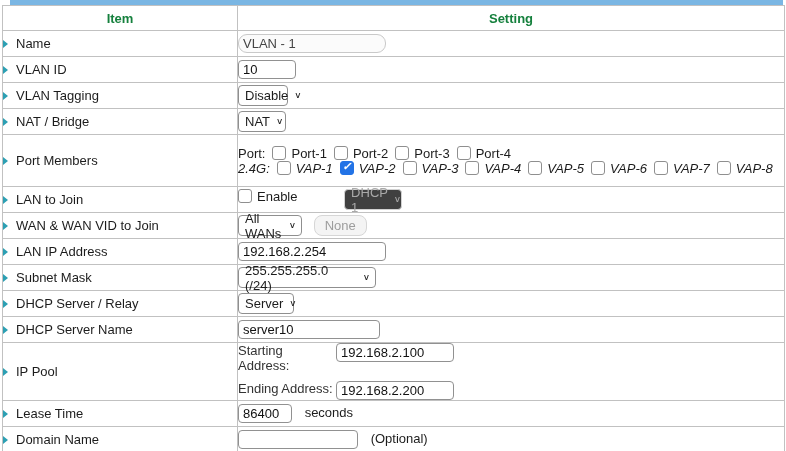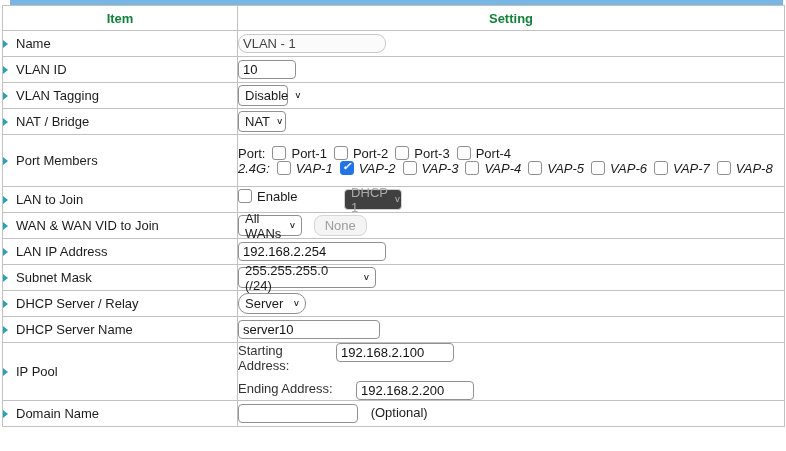--- a/index.html
+++ b/index.html
@@ -48,28 +48,28 @@
 
   .cb-item { display:inline-flex; align-items:flex-start; margin-right:7px; }
   .cb-item .cb-label { margin-left:5px; }
 
   .pm-line { display:flex; align-items:center; }
   .pm-line + .pm-line { margin-top:0;font-style:italic; }
   .pm-prefix { margin-right:7px; }
   .pm-cell { padding-top:6px; padding-bottom:6px; }
 
   .pool-line { display:flex; align-items:flex-start; }
-  .pool-line + .pool-line { margin-top:8px;gap:20px; }
+  .pool-line + .pool-line { margin-top:8px; }
   .pool-label { display:inline-block; width:98px; color:#333; }
 
   .suffix { margin-left:9px; }
   .ml8 { margin-left:8px; }
 
   .w-name{width:138px;} .w-vid{width:48px;} .w-tag{width:50px;} .w-nat{width:48px;}
-  .w-wans{width:64px;} .w-mask{width:138px;} .w-mode{width:68px;border-radius:10px;} .w-dname{width:132px;}
+  .w-wans{width:64px;} .w-mask{width:138px;} .w-mode{width:56px;} .w-dname{width:132px;}
   .w-pool{width:108px;} .w-lease{width:44px;} .w-domain{width:110px;} .w-dhcp1{width:58px;}
 </style>
 </head>
 <body>
 
 <div class="page">
   <div class="topbar"></div>
 
   <table class="cfg">
     <colgroup>
@@ -271,20 +271,30 @@
           <span class="pool-label">Starting Address:</span>
           <input class="txt w-pool" value="192.168.2.100" style="">
         </div>
         <div class="pool-line">
           <span class="pool-label">Ending Address:</span>
           <input class="txt w-pool" value="192.168.2.200" style="">
         </div>
       </td>
     </tr>
 
+    <tr class="r">
+      <td class="item"><span class="lbl">
+              <span class="bullet"></span>
+              <span>Lease Time</span>
+            </span></td>
+      <td class="setting">
+        <input class="txt w-lease" value="86400" style="">
+        <span class="suffix">seconds</span>
+      </td>
+    </tr>
 
     <tr class="r">
       <td class="item"><span class="lbl">
               <span class="bullet"></span>
               <span>Domain Name</span>
             </span></td>
       <td class="setting">
         <input class="txt w-domain" value="" style="">
         <span class="suffix">(Optional)</span>
       </td>

